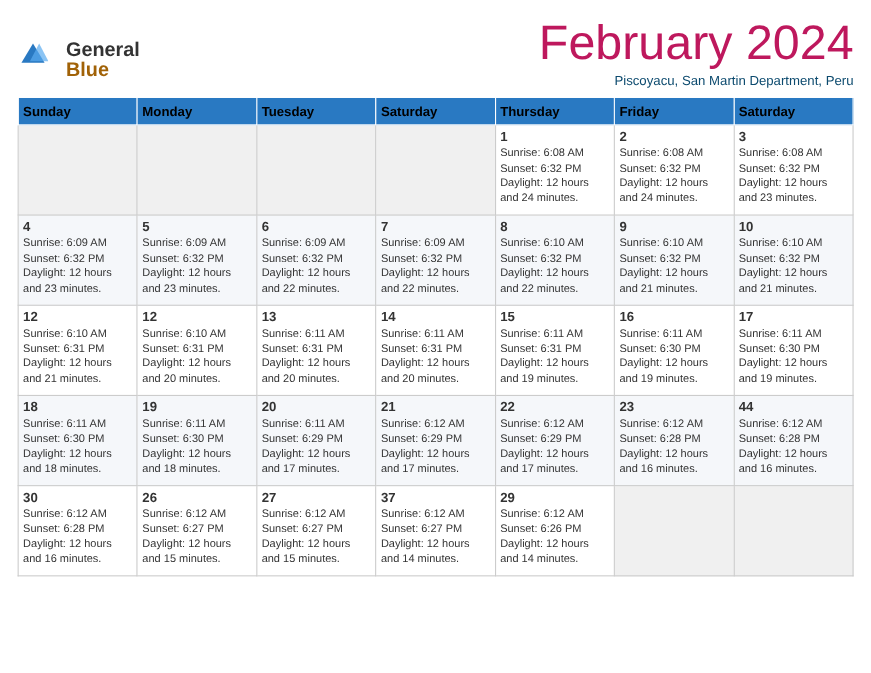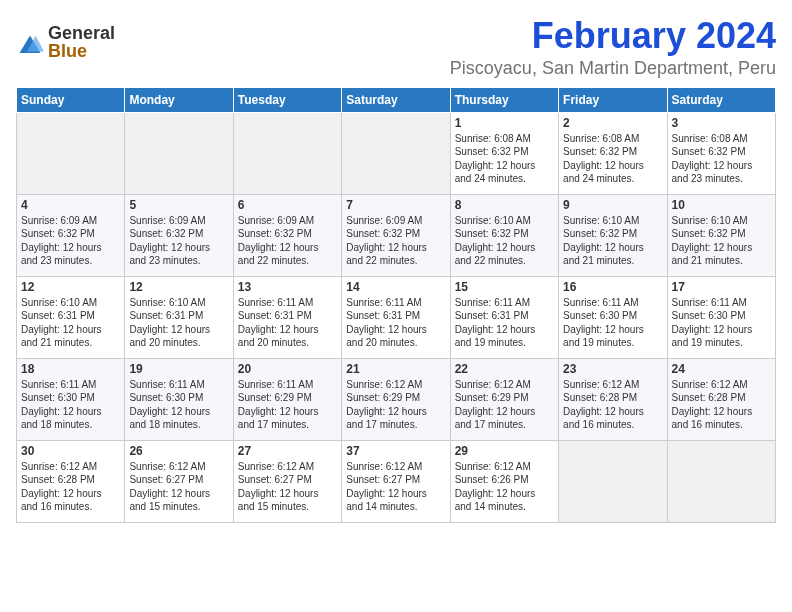--- a/index.html
+++ b/index.html
@@ -11,57 +11,57 @@
       padding: 16px;
     }
     .header-section {
       display: flex;
       align-items: flex-start;
       justify-content: space-between;
       margin-bottom: 8px;
     }
     .logo {
       display: flex;
-      align-items: flex-end;
-      gap: 4px;
-      margin-top: 8px;
+      align-items: flex-start;
+      gap: 16px;
+      margin-top: 20px;
     }
     .logo-text {
       font-size: 18px;
       font-weight: bold;
       line-height: 1;
     }
     .logo-text span.general { color: #333; }
     .logo-text span.blue { color: #a16207; }
     .logo-icon {
       width: 28px;
       height: 28px;
     }
     .title-block {
       text-align: right;
     }
     .month-year {
-      font-size: 36px;
-      font-weight: bold;
-      color: #1d4ed8;
+      font-size: 44px;
+      font-weight: normal;
+      color: #be185d;
       line-height: 1.1;
     }
     .subtitle {
-      font-size: 18px;
-      color: #737373;
+      font-size: 12px;
+      color: #0c4a6e;
       margin-top: 2px;
     }
     .calendar {
       width: 100%;
       border-collapse: collapse;
       font-size: 10px;
     }
     .calendar thead th {
       background-color: #2979c2;
-      color: #ffffff;
+      color: #000000;
       padding: 5px 4px;
       text-align: left;
       font-size: 12px;
       font-weight: bold;
       border: 1px solid #fff;
     }
     .calendar tbody td {
       border: 1px solid #ccc;
       vertical-align: top;
       padding: 3px 4px;
@@ -267,21 +267,21 @@
 Sunset: 6:29 PM
 Daylight: 12 hours and 17 minutes.</div>
         </td>
         <td>
           <span class="day-number">23</span>
           <div class="day-info" style="white-space: pre-line;">Sunrise: 6:12 AM
 Sunset: 6:28 PM
 Daylight: 12 hours and 16 minutes.</div>
         </td>
         <td>
-          <span class="day-number">24</span>
+          <span class="day-number">44</span>
           <div class="day-info" style="white-space: pre-line;">Sunrise: 6:12 AM
 Sunset: 6:28 PM
 Daylight: 12 hours and 16 minutes.</div>
         </td>
       </tr>
       <tr>
         <td>
           <span class="day-number">30</span>
           <div class="day-info" style="white-space: pre-line;">Sunrise: 6:12 AM
 Sunset: 6:28 PM

